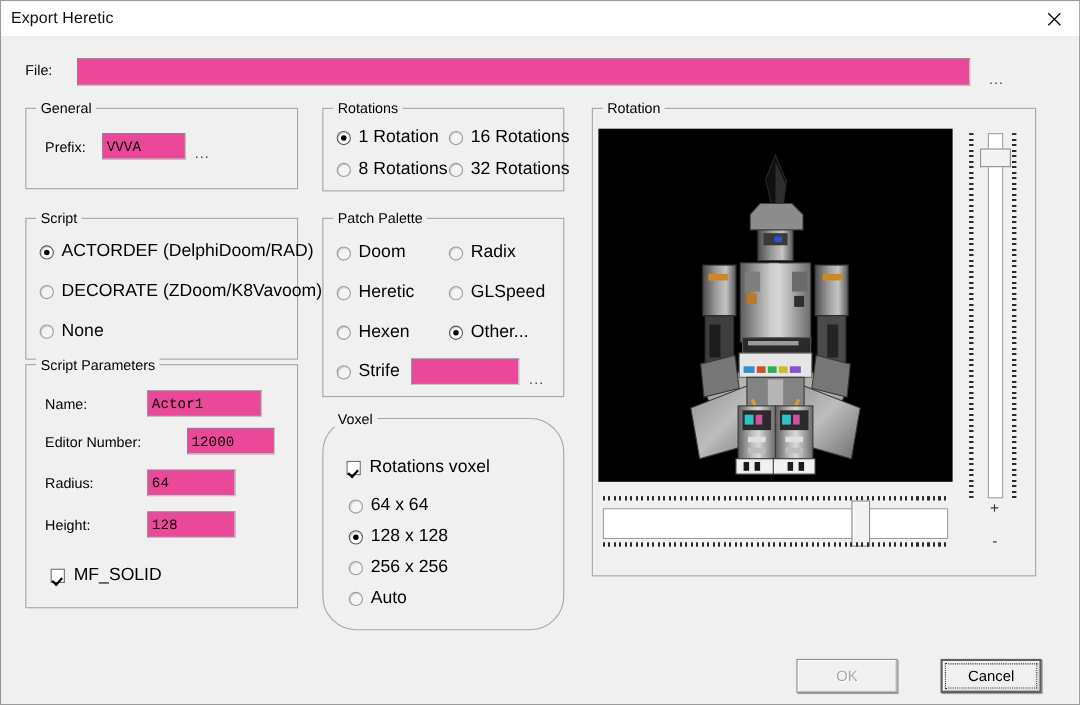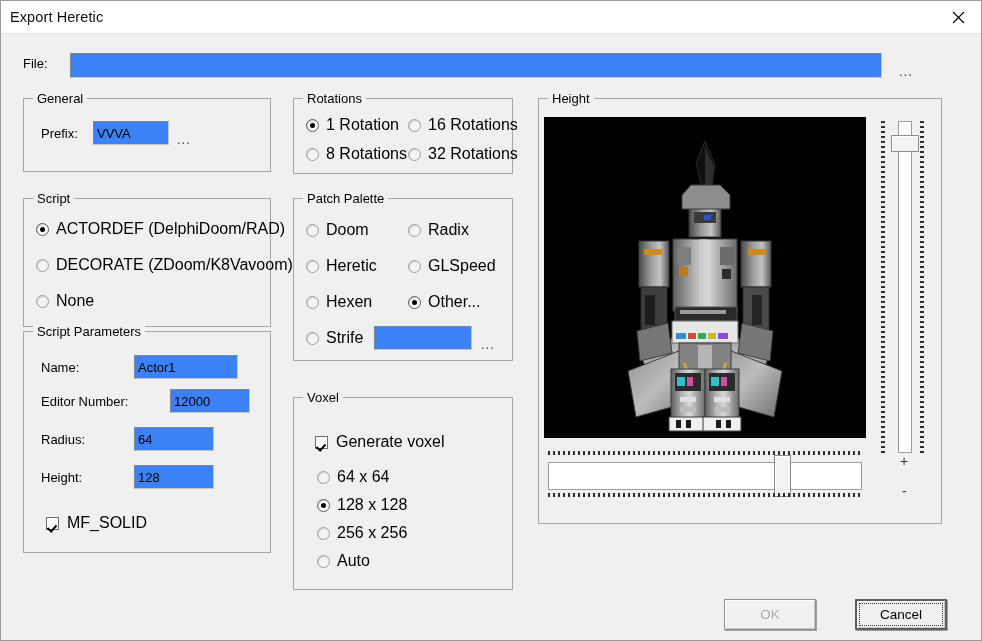--- a/index.html
+++ b/index.html
@@ -32,28 +32,28 @@
   .close-btn{
     position:absolute;right:0;top:0;width:46px;height:32px;
     display:flex;align-items:center;justify-content:center;
     cursor:default;
   }
   .close-btn svg{display:block;}
 
   
   .file-label{position:absolute;left:22px;top:55px;font-size:13px;}
   .edit{
-    background:#3b82f6;
+    background:#ec4899;
     border:1px solid #707070;
     border-top-color:#828790;
     border-left-color:#828790;
     border-right-color:#c6c6c6;
     border-bottom-color:#c6c6c6;
     box-sizing:border-box;
-    font-family:Liberation Sans, sans-serif;
+    font-family:Liberation Mono, monospace;
     font-size:13px;
     padding:1px 3px;
     color:#000;
   }
   #file-input{position:absolute;left:69px;top:52px;width:812px;height:25px;}
   .dots{
     position:absolute;font-size:13px;color:#3a3a3a;
     letter-spacing:1px;cursor:default;line-height:1;
   }
   #file-dots{left:898px;top:64px;}
@@ -71,21 +71,21 @@
     padding:0 4px;
     font-size:13px;color:#000;
     white-space:nowrap;
   }
 
   #grp-general{left:22px;top:97px;width:248px;height:74px;}
   #grp-script{left:22px;top:197px;width:248px;height:129px;}
   #grp-scriptparams{left:22px;top:330px;width:248px;height:222px;}
   #grp-rotations{left:292px;top:97px;width:220px;height:76px;}
   #grp-patch{left:292px;top:197px;width:220px;height:163px;}
-  #grp-voxel{left:292px;top:396px;width:220px;height:193px;}
+  #grp-voxel{left:292px;top:379px;width:220px;height:193px;border-radius:31px;}
   #grp-preview{left:537px;top:97px;width:404px;height:426px;}
 
   
   .radio{
     position:absolute;width:13px;height:13px;
     border-radius:50%;
     background:#f4f4f4;
     border:1px solid #9c9c9c;
     box-shadow:inset 1px 1px 0 #d0d0d0;
     box-sizing:border-box;
@@ -272,37 +272,37 @@
     <span class="rlabel" style="left:32px;top:130px;">Strife</span>
 
     <input class="edit" style="position: absolute; left: 80px; top: 127px; width: 98px; height: 24px;" value="">
     <span class="dots" style="left:187px;top:139px;">...</span>
   </div>
 
   <div class="group" id="grp-voxel">
     <span class="glabel">Voxel</span>
 
     <span class="chk on" style="left:21px;top:38px;"></span>
-    <span class="rlabel" style="left:42px;top:35px;">Generate voxel</span>
+    <span class="rlabel" style="left:42px;top:35px;">Rotations voxel</span>
 
     <span class="radio" style="left:23px;top:73px;"></span>
     <span class="rlabel" style="left:43px;top:70px;">64 x 64</span>
 
     <span class="radio on" style="left:23px;top:101px;"></span>
     <span class="rlabel" style="left:43px;top:98px;">128 x 128</span>
 
     <span class="radio" style="left:23px;top:129px;"></span>
     <span class="rlabel" style="left:43px;top:126px;">256 x 256</span>
 
     <span class="radio" style="left:23px;top:157px;"></span>
     <span class="rlabel" style="left:43px;top:154px;">Auto</span>
   </div>
 
   <div class="group" id="grp-preview">
-    <span class="glabel">Height</span>
+    <span class="glabel">Rotation</span>
 
     <div id="preview-canvas">
       <svg width="322" height="321" viewBox="0 0 322 321">
         <defs>
           <linearGradient id="metal" x1="0" y1="0" x2="1" y2="0">
             <stop offset="0" stop-color="#5e5e5e"></stop>
             <stop offset="0.35" stop-color="#b9b9b9"></stop>
             <stop offset="0.55" stop-color="#d8d8d8"></stop>
             <stop offset="1" stop-color="#6a6a6a"></stop>
           </linearGradient>

